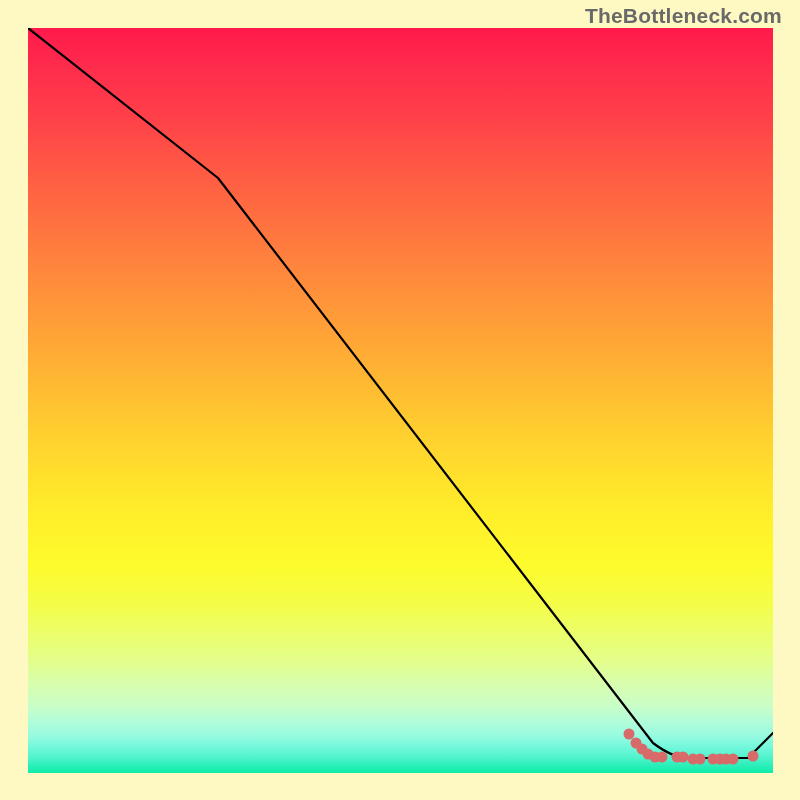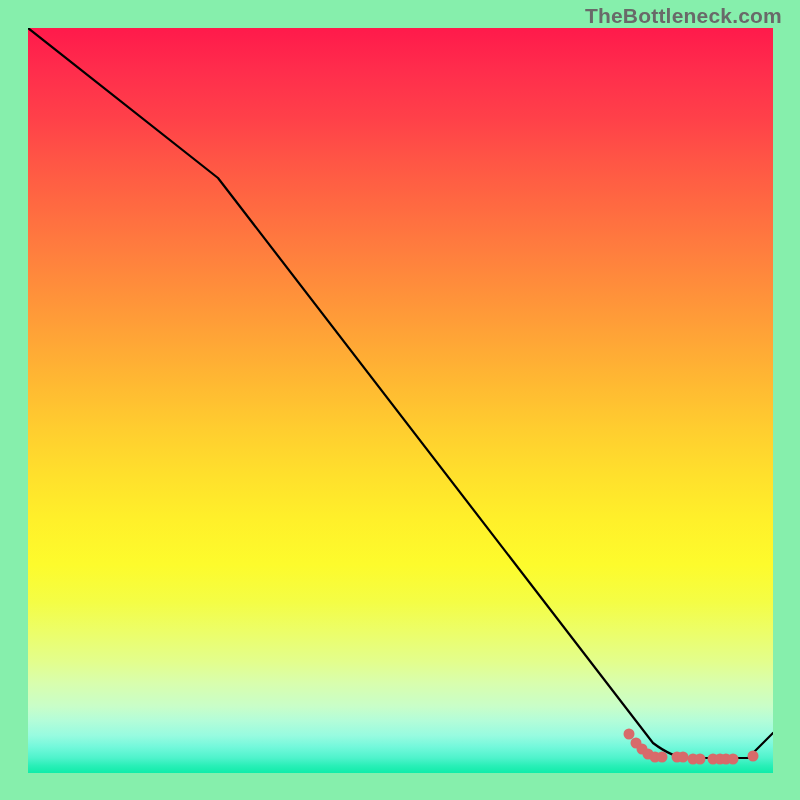--- a/index.html
+++ b/index.html
@@ -1,21 +1,21 @@
 <!DOCTYPE html>
 <html><head>
 <meta charset="utf-8">
 <style>
   * { margin: 0; padding: 0; box-sizing: border-box; }
   html, body { width: 800px; height: 800px; background: #000; overflow: hidden; }
   .frame {
     position: relative;
     width: 800px;
     height: 800px;
-    background: #86efac;
+    background: #fef9c3;
   }
   .attribution {
     position: absolute;
     top: 4px;
     right: 18px;
     font-family: Arial, Helvetica, sans-serif;
     font-size: 21px;
     font-weight: bold;
     color: #696969;
     letter-spacing: 0.2px;

